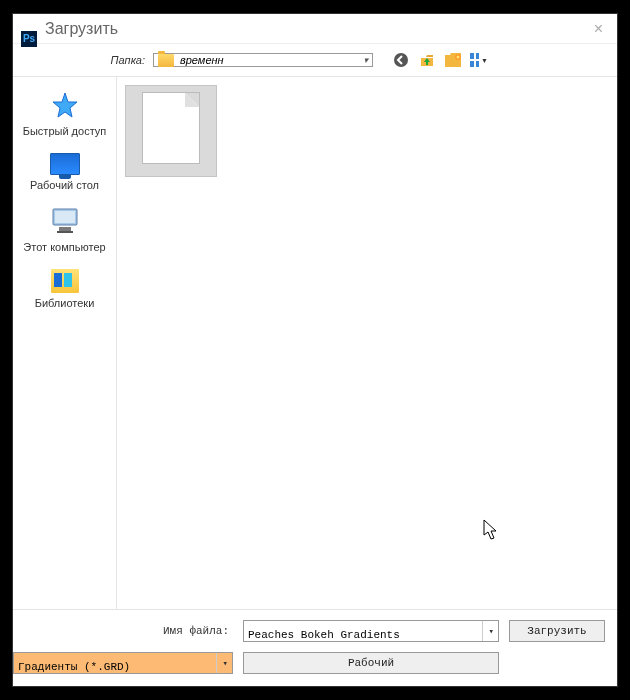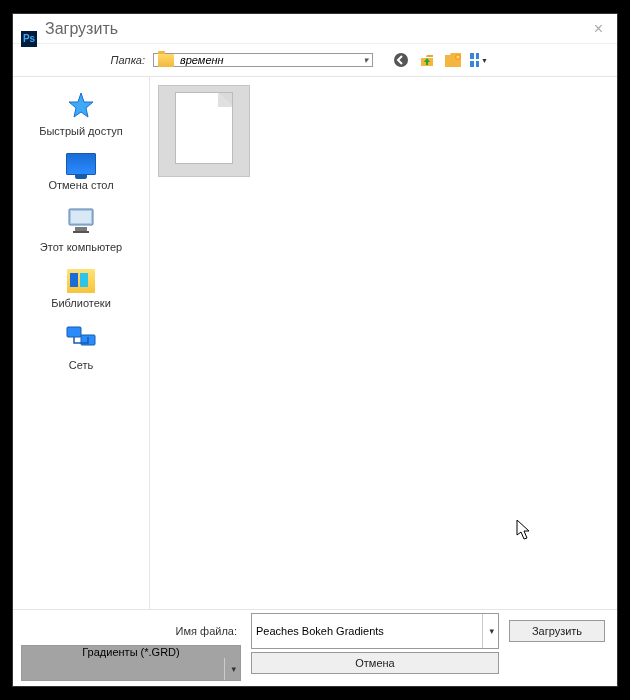--- a/index.html
+++ b/index.html
@@ -133,21 +133,21 @@
       font-size: 7px;
       margin-left: 2px;
       color: #333;
     }
     .body {
       flex: 1;
       display: flex;
       border-top: 1px solid #e5e5e5;
     }
     .sidebar {
-      width: 137px;
+      width: 104px;
       background: #fff;
       border-right: 1px solid #e5e5e5;
       padding-top: 8px;
     }
     .places {
       display: flex;
       flex-direction: column;
       align-items: center;
     }
     .place {
@@ -247,42 +247,43 @@
     }
     .cursor {
       position: absolute;
       left: 366px;
       top: 442px;
       pointer-events: none;
     }
     .cursor svg { width: 18px; height: 22px; }
     .footer {
       border-top: 1px solid #e5e5e5;
-      padding: 8px 12px 10px 8px;
+      padding: 8px 12px 10px 0;
       display: grid;
       grid-template-columns: 220px 1fr 96px;
       grid-template-rows: 26px 26px;
       gap: 6px 10px;
       align-items: center;
+      font-family: Liberation Mono, monospace;
     }
     .footer .flabel {
       text-align: right;
       color: #333;
       padding-right: 4px;
     }
     .combo {
-      height: 36px;
+      height: 22px;
       border: 1px solid #999;
       display: flex;
-      align-items: center;
+      align-items: flex-end;
       padding: 0 4px;
       font-size: 11px;
       background: #fff;
     }
-    .combo.shaded { background: #a3a3a3; flex-direction: column; }
+    .combo.shaded { background: #fdba74; }
     .combo .dd {
       margin-left: auto;
       font-size: 9px;
       color: #333;
       padding-left: 6px;
       border-left: 1px solid #ccc;
       height: 100%;
       display: flex;
       align-items: center;
     }
@@ -353,47 +354,37 @@
         <div class="place">
           <div class="picon star-icon">
             <svg viewBox="0 0 28 28">
                 <path d="M14 2 L17 11 L26 11 L19 17 L21 26 L14 21 L7 26 L9 17 L2 11 L11 11 Z" fill="#3fa9f5" stroke="#1a6dd6" stroke-width="1"></path>
               </svg>
           </div>
           <div class="plabel">Быстрый доступ</div>
         </div>
         <div class="place">
           <div class="picon desktop-icon"></div>
-          <div class="plabel">Отмена стол</div>
+          <div class="plabel">Рабочий стол</div>
         </div>
         <div class="place">
           <div class="picon computer-icon">
             <svg viewBox="0 0 32 28">
                 <rect x="4" y="2" width="24" height="16" rx="1" fill="#a8c8e8" stroke="#5a7fa8"></rect>
                 <rect x="6" y="4" width="20" height="12" fill="#d9e8f5"></rect>
                 <rect x="10" y="20" width="12" height="4" fill="#7a7a7a"></rect>
                 <rect x="8" y="24" width="16" height="2" fill="#555"></rect>
               </svg>
           </div>
           <div class="plabel">Этот компьютер</div>
         </div>
         <div class="place">
           <div class="picon libraries-icon"></div>
           <div class="plabel">Библиотеки</div>
         </div>
-        <div class="place">
-          <div class="picon network-icon">
-            <svg viewBox="0 0 32 28">
-                <rect x="2" y="2" width="14" height="10" rx="1" fill="#2a8bff" stroke="#185bab"></rect>
-                <rect x="16" y="10" width="14" height="10" rx="1" fill="#2a8bff" stroke="#185bab"></rect>
-                <path d="M9 12 v6 h14 v-6" stroke="#185bab" stroke-width="1.5" fill="none"></path>
-              </svg>
-          </div>
-          <div class="plabel">Сеть</div>
-        </div>
       </div>
     </div>
 
     <div class="filepane">
       <div class="file-item">
         <div class="file-thumb"></div>
       </div>
       <div class="cursor">
         <svg viewBox="0 0 18 22">
             <path d="M1 1 L1 16 L5 13 L8 20 L11 19 L8 12 L13 12 Z" fill="#fff" stroke="#000" stroke-width="1"></path>
@@ -407,15 +398,15 @@
     <div class="combo">
       <span>Peaches Bokeh Gradients</span>
       <span class="dd">▾</span>
     </div>
     <div class="btn">Загрузить</div>
 
     <div class="combo shaded">
       <span>Градиенты (*.GRD)</span>
       <span class="dd">▾</span>
     </div>
-    <div class="btn">Отмена</div>
+    <div class="btn">Рабочий</div>
   </div>
 </div>
 
 </body></html>

